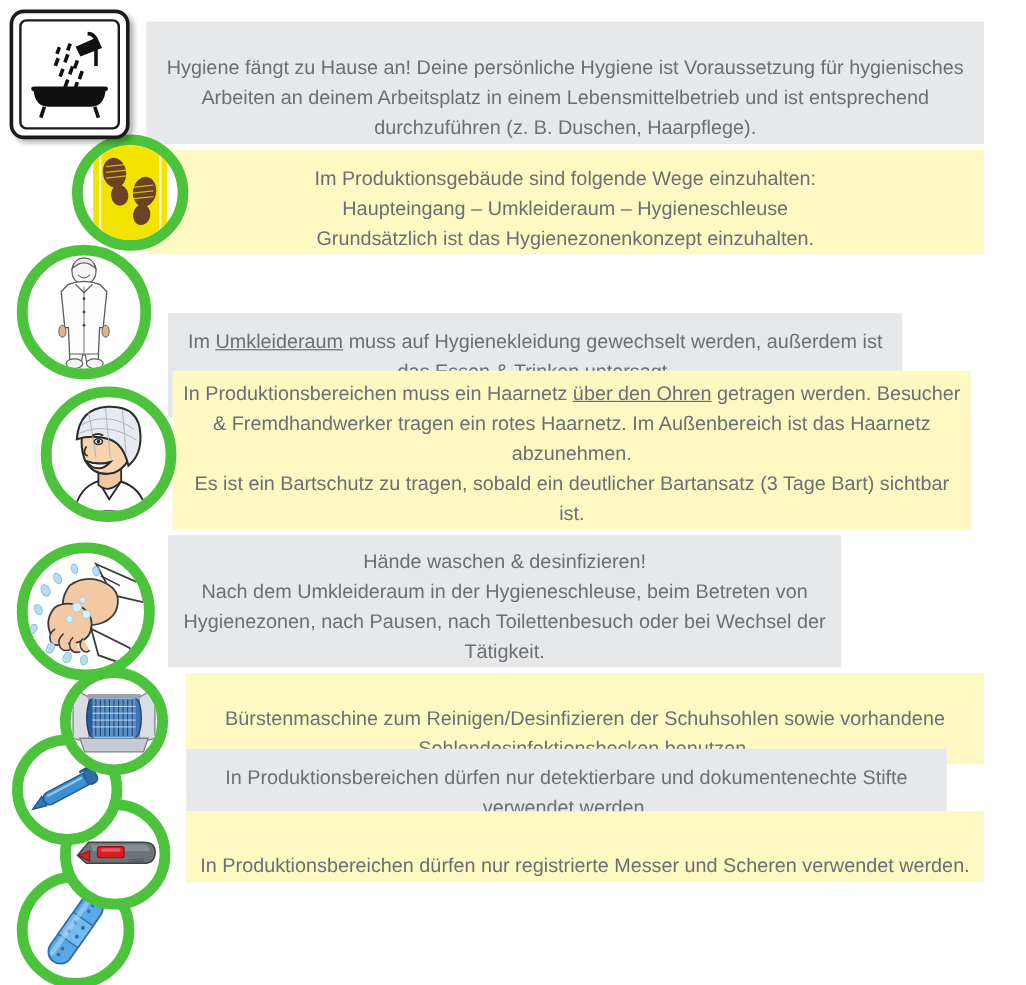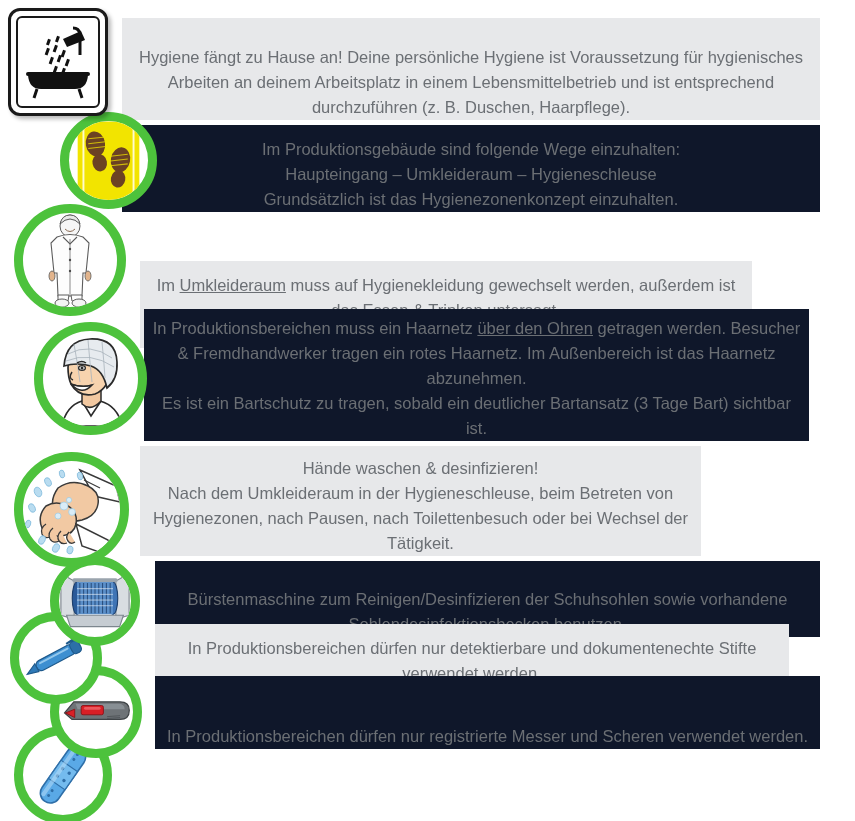--- a/index.html
+++ b/index.html
@@ -20,21 +20,21 @@
 
   
   .band {
     position: absolute;
     box-sizing: border-box;
     display: flex;
     align-items: flex-end;
     justify-content: center;
   }
   .band-light { background: #e7e8ea; }
-  .band-dark  { background: #0f172a; }
+  .band-dark  { background: #fef9c3; }
 
   .band-text {
     color: #6b6f74;
     font-size: 16.5px;
     line-height: 25px;
     text-align: center;
     width: 100%;
     padding: 0 8px;
     box-sizing: border-box;
     white-space: pre-line;
@@ -114,21 +114,21 @@
   </div>
 
   <div class="band band-dark" style="left:155px; top:561px; width:665px; height:76px;">
     <div class="band-text">Bürstenmaschine zum Reinigen/Desinfizieren der Schuhsohlen sowie vorhandene Sohlendesinfektionsbecken benutzen.</div>
   </div>
 
   <div class="band band-light" style="left:155px; top:624px; width:634px; height:62px;">
     <div class="band-text">In Produktionsbereichen dürfen nur detektierbare und dokumentenechte Stifte verwendet werden.</div>
   </div>
 
-  <div class="band band-dark" style="left:155px; top:676px; width:665px; height:73px;">
+  <div class="band band-dark" style="left:155px; top:676px; width:665px; height:59px;">
     <div class="band-text">In Produktionsbereichen dürfen nur registrierte Messer und Scheren verwendet werden.</div>
   </div>
 
 
   <div class="sign">
     <div class="sign-inner">
       <svg width="70" height="74" viewBox="0 0 70 74">
 
         <path d="M57 8 L57 30" stroke="#111" stroke-width="3" fill="none"></path>
         <path d="M57 9 q-1 -6 -7 -6" stroke="#111" stroke-width="3" fill="none"></path>

